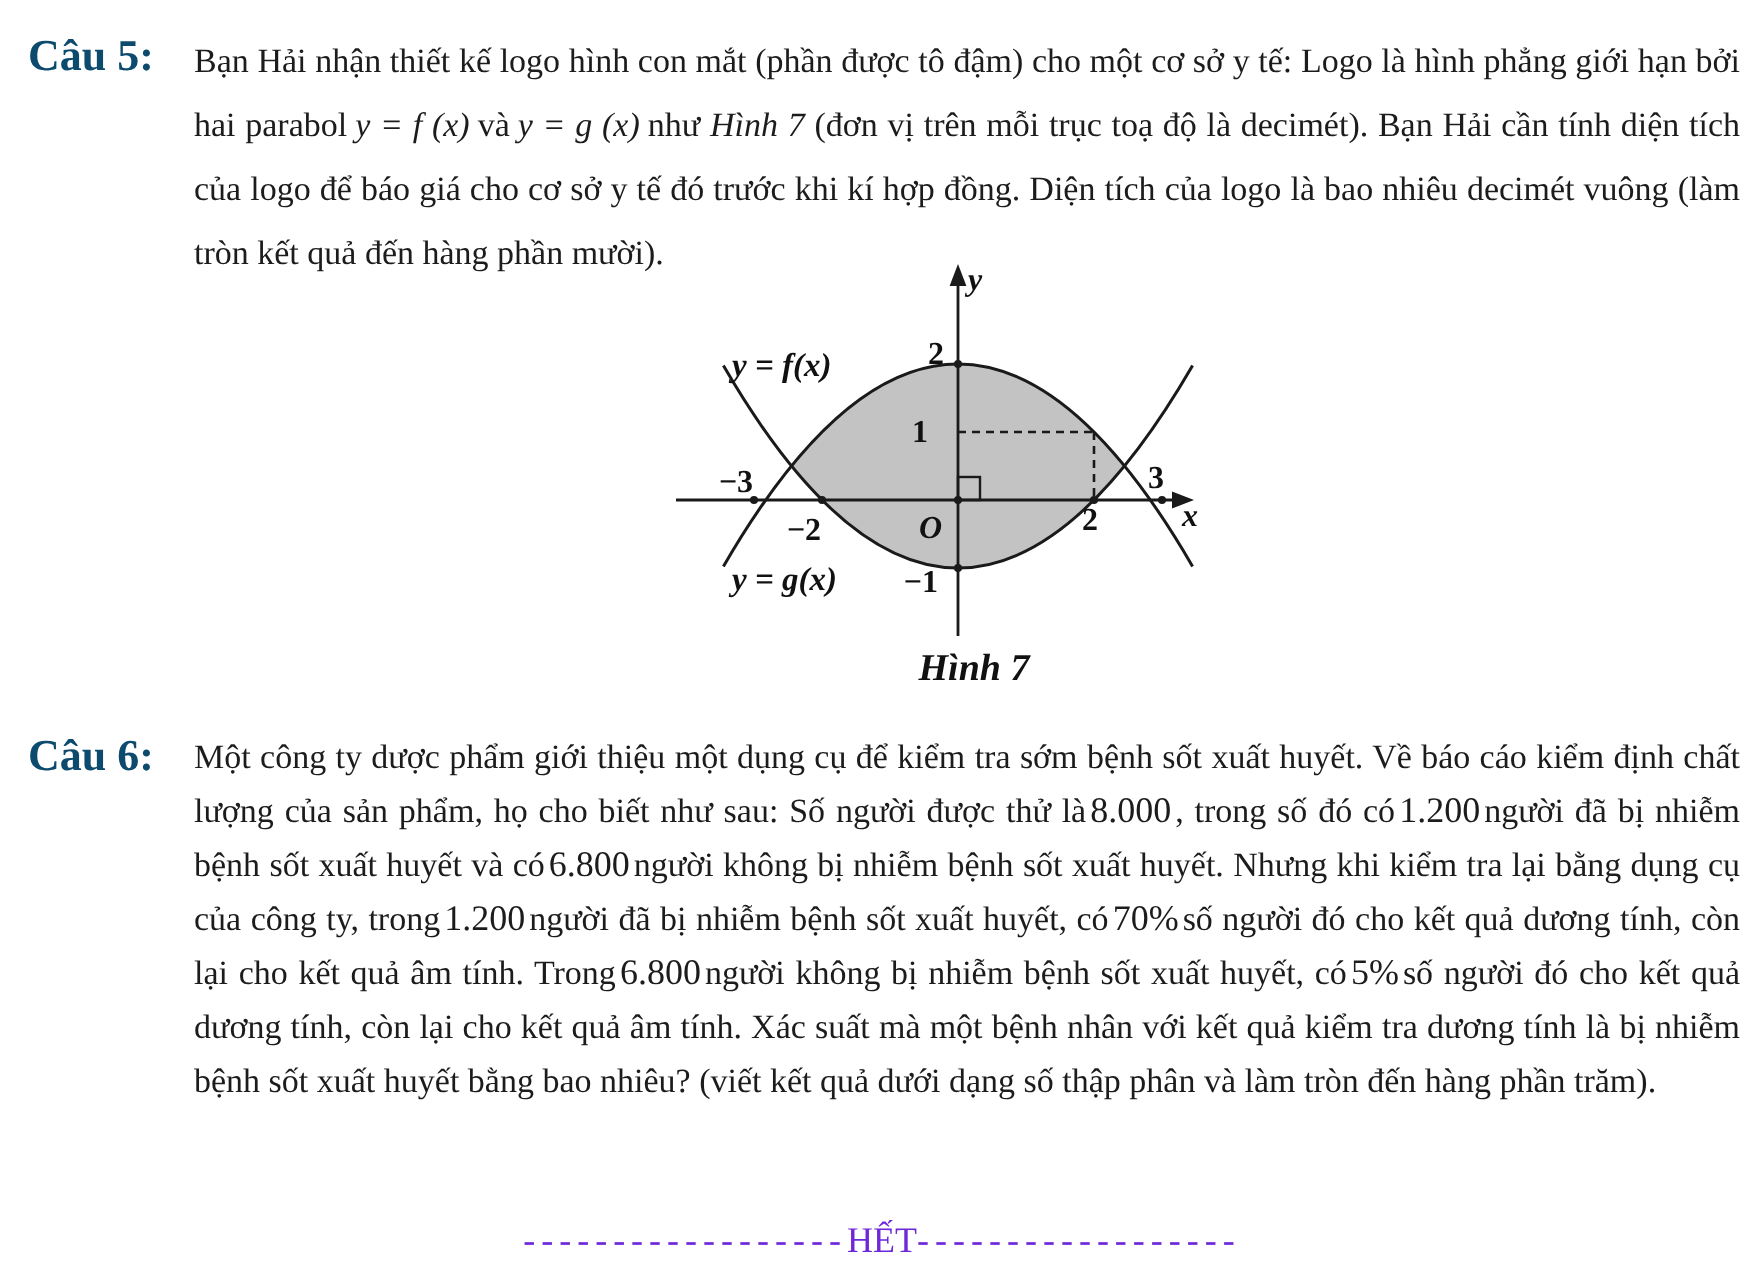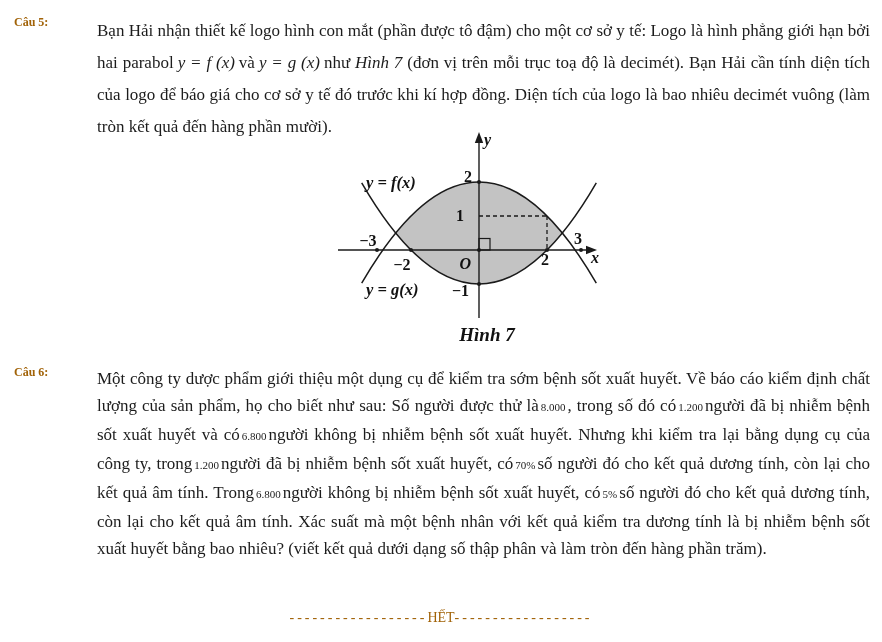--- a/index.html
+++ b/index.html
@@ -4,46 +4,46 @@
 <style>
   html,body { margin:0; padding:0; }
   body {
     width:882px; height:642px; position:relative; overflow:hidden;
     background:#ffffff; color:#1c1c1c;
     font-family:"Liberation Serif", serif;
   }
   .q { position:absolute; left:14px; width:856px; }
   .q-label {
     position:absolute; left:0; top:0;
-    font-weight:bold; color:#a16207; font-size:12px; white-space:nowrap;
+    font-weight:bold; color:#0c4a6e; font-size:22px; white-space:nowrap;
   }
   .q-body {
     margin-left:83px; text-align:justify; font-size:17px;
   }
   #q5 { top:15px; }
   #q5 .q-body { line-height:32px; }
   #q6 { top:365px; }
   #q6 .q-body { line-height:27px; }
   .mi { font-style:italic; margin:0 4px; white-space:nowrap; }
   .it { font-style:italic; }
-  .num { font-size:11px; margin:0 2px; white-space:nowrap; }
+  .num { font-size:18px; margin:0 2px; white-space:nowrap; }
 
   #figure7 { position:absolute; left:325px; top:128px; width:282px; height:222px; }
   #figure7 svg { display:block; }
   .fig-caption {
     position:absolute; left:62px; top:196px; width:200px;
     text-align:center; font-weight:bold; font-style:italic; font-size:19px; color:#111;
   }
   .graph-text { font-family:"Liberation Serif", serif; font-weight:700; font-size:16px; fill:#111; }
   .graph-italic { font-family:"Liberation Serif", serif; font-style:italic; font-weight:700; font-size:16px; fill:#111; }
   .curve-label { font-family:"Liberation Serif", serif; font-style:italic; font-weight:600; font-size:16.5px; fill:#111; }
 
   #footer {
     position:absolute; left:0; top:610px; width:882px;
-    text-align:center; font-size:14px; color:#a16207;
+    text-align:center; font-size:18px; color:#6d28d9;
   }
   #footer .dash { letter-spacing:3px; }
 </style>
 </head>
 <body>
 
 <div class="q" id="q5">
   <span class="q-label">Câu 5:</span>
   <div class="q-body"><span>Bạn Hải nhận thiết kế logo hình con mắt (phần được tô đậm) cho một cơ sở y tế: Logo là hình phẳng giới hạn bởi hai parabol</span><span class="mi">y = f (x)</span><span>và</span><span class="mi">y = g (x)</span><span>như</span> <span class="it">Hình 7</span> <span>(đơn vị trên mỗi trục toạ độ là decimét). Bạn Hải cần tính diện tích của logo để báo giá cho cơ sở y tế đó trước khi kí hợp đồng. Diện tích của logo là bao nhiêu decimét vuông (làm tròn kết quả đến hàng phần mười).</span></div>
 </div>

